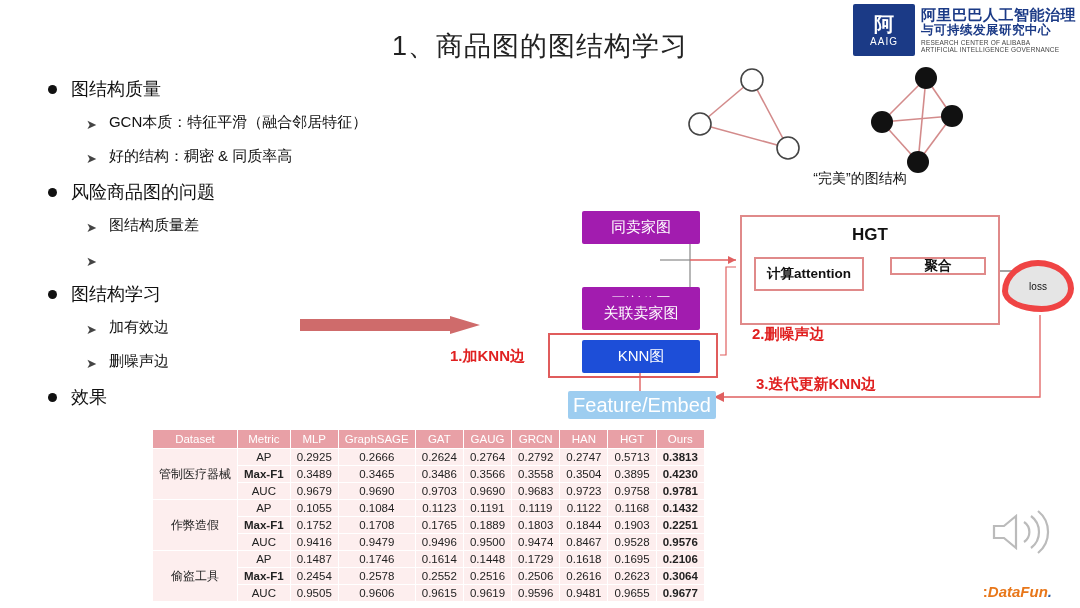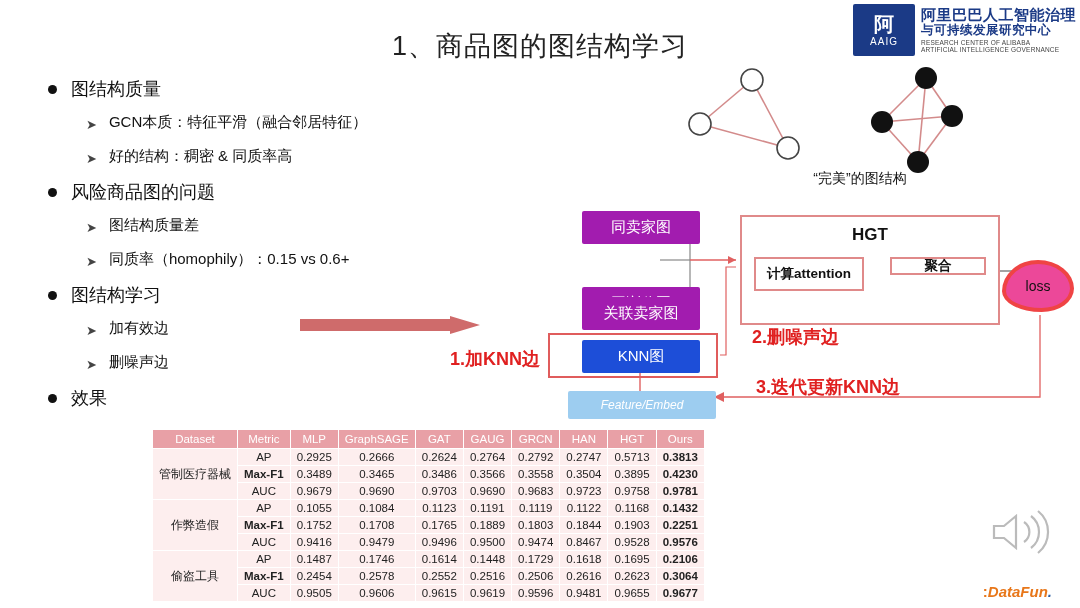--- a/index.html
+++ b/index.html
@@ -73,26 +73,26 @@
   .hgt-title { text-align:center; font-size:17px; font-weight:bold; margin-top:8px; color:#111;}
   .hgt-sub {
     position:absolute; border:2px solid #e08a8a; background:#fff;
     font-size:13.5px; font-weight:bold; display:flex; align-items:center; justify-content:center;
     color:#111;
   }
   .knn-outline {
     position:absolute; left:8px; top:128px; width:170px; height:45px;
     border:2px solid #e05c5c;
   }
-  .red-label { position:absolute; color:#e02020; font-size:18px; font-weight:bold; white-space:nowrap;}
+  .red-label { position:absolute; color:#e02020; font-size:15px; font-weight:bold; white-space:nowrap;}
   .loss-cloud {
     position:absolute; left:462px; top:55px; width:72px; height:52px;
-    border:4px solid #ef4444; border-radius:50% 50% 45% 55% / 60% 55% 45% 40%;
-    background:#ec4899; display:flex; align-items:center; justify-content:center;
-    font-size:14px; color:#111;
+    border:6px solid #ef4444; border-radius:50% 50% 45% 55% / 60% 55% 45% 40%;
+    background:#e5e5e5; display:flex; align-items:center; justify-content:center;
+    font-size:10px; color:#111;
   }
   .big-arrow { position:absolute; left:300px; top:316px; width:180px; height:18px; }
 
   
   table.res {
     position:absolute; left:152px; top:429px;
     border-collapse:collapse; font-size:11.5px;
     font-family:"Liberation Sans", sans-serif;
   }
   table.res th {
@@ -155,21 +155,20 @@
     <div class="b1">
       <div class="dot"></div>
       <div class="txt">风险商品图的问题</div>
     </div>
     <div class="b2">
       <div class="arrow">➤</div>
       <div class="txt">图结构质量差</div>
     </div>
     <div class="b2">
       <div class="arrow">➤</div>
-      <div class="txt">同质率（homophily）：0.15 vs 0.6+</div>
     </div>
 
     <div class="b1">
       <div class="dot"></div>
       <div class="txt">图结构学习</div>
     </div>
     <div class="b2">
       <div class="arrow">➤</div>
       <div class="txt">加有效边</div>
     </div>
@@ -233,21 +232,21 @@
       <polygon points="174,192 184,187 184,197" fill="#e06060"></polygon>
     </svg>
 
     <div class="pbox red" style="left:42px; top:6px; width:118px; height:33px;">同卖家图</div>
     <div class="pbox red" style="left:42px; top:49px; width:118px; height:33px;margin-top:33px;">同浏览图</div>
     <div class="pbox red" style="left:42px; top:92px; width:118px; height:33px;">关联卖家图</div>
 
     <div class="knn-outline"></div>
     <div class="pbox blue" style="left:42px; top:135px; width:118px; height:33px;">KNN图</div>
 
-    <div class="pbox blue2" style="left:28px; top:186px; width:148px; height:28px; font-size:12px;font-style:italic;">Feature/Embed</div>
+    <div class="pbox blue2" style="left:28px; top:186px; width:148px; height:28px; font-size:20px;">Feature/Embed</div>
 
     <div class="hgt-panel">
       <div class="hgt-title">HGT</div>
       <div class="hgt-sub" style="left:12px; top:40px; width:110px; height:34px;">计算attention</div>
       <div class="hgt-sub" style="left:148px; top:40px; width:96px; height:18px;">聚合</div>
     </div>
 
     <div class="loss-cloud">loss</div>
 
     <div class="red-label" style="left:-90px; top:142px;">1.加KNN边</div>

